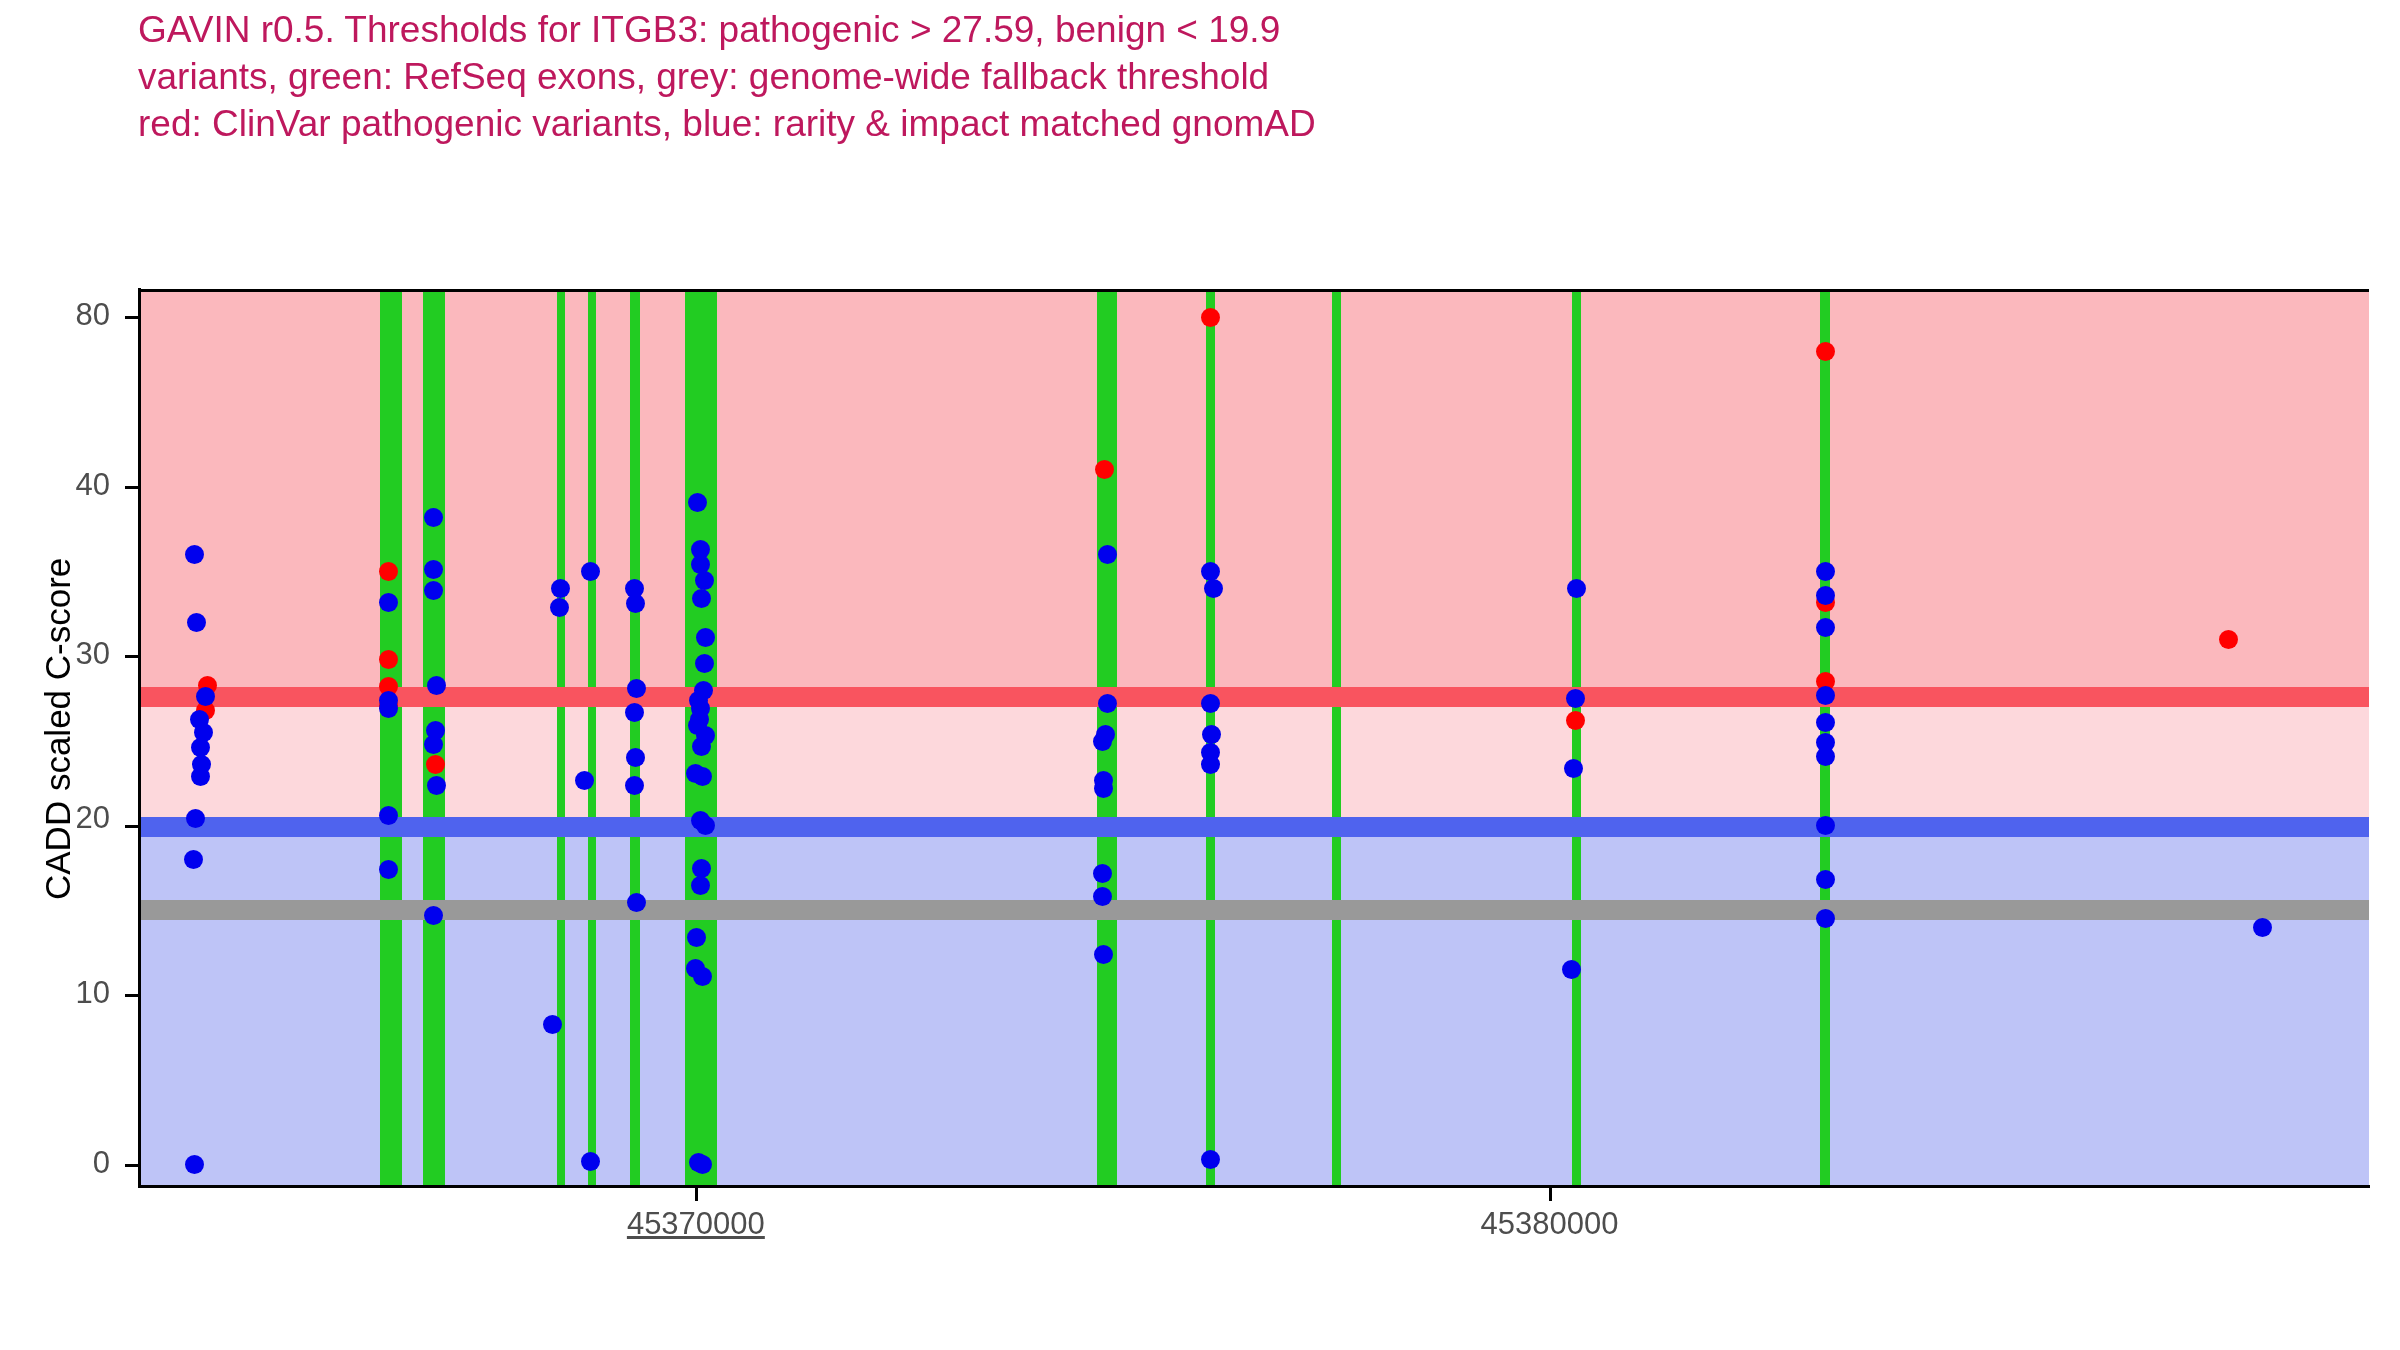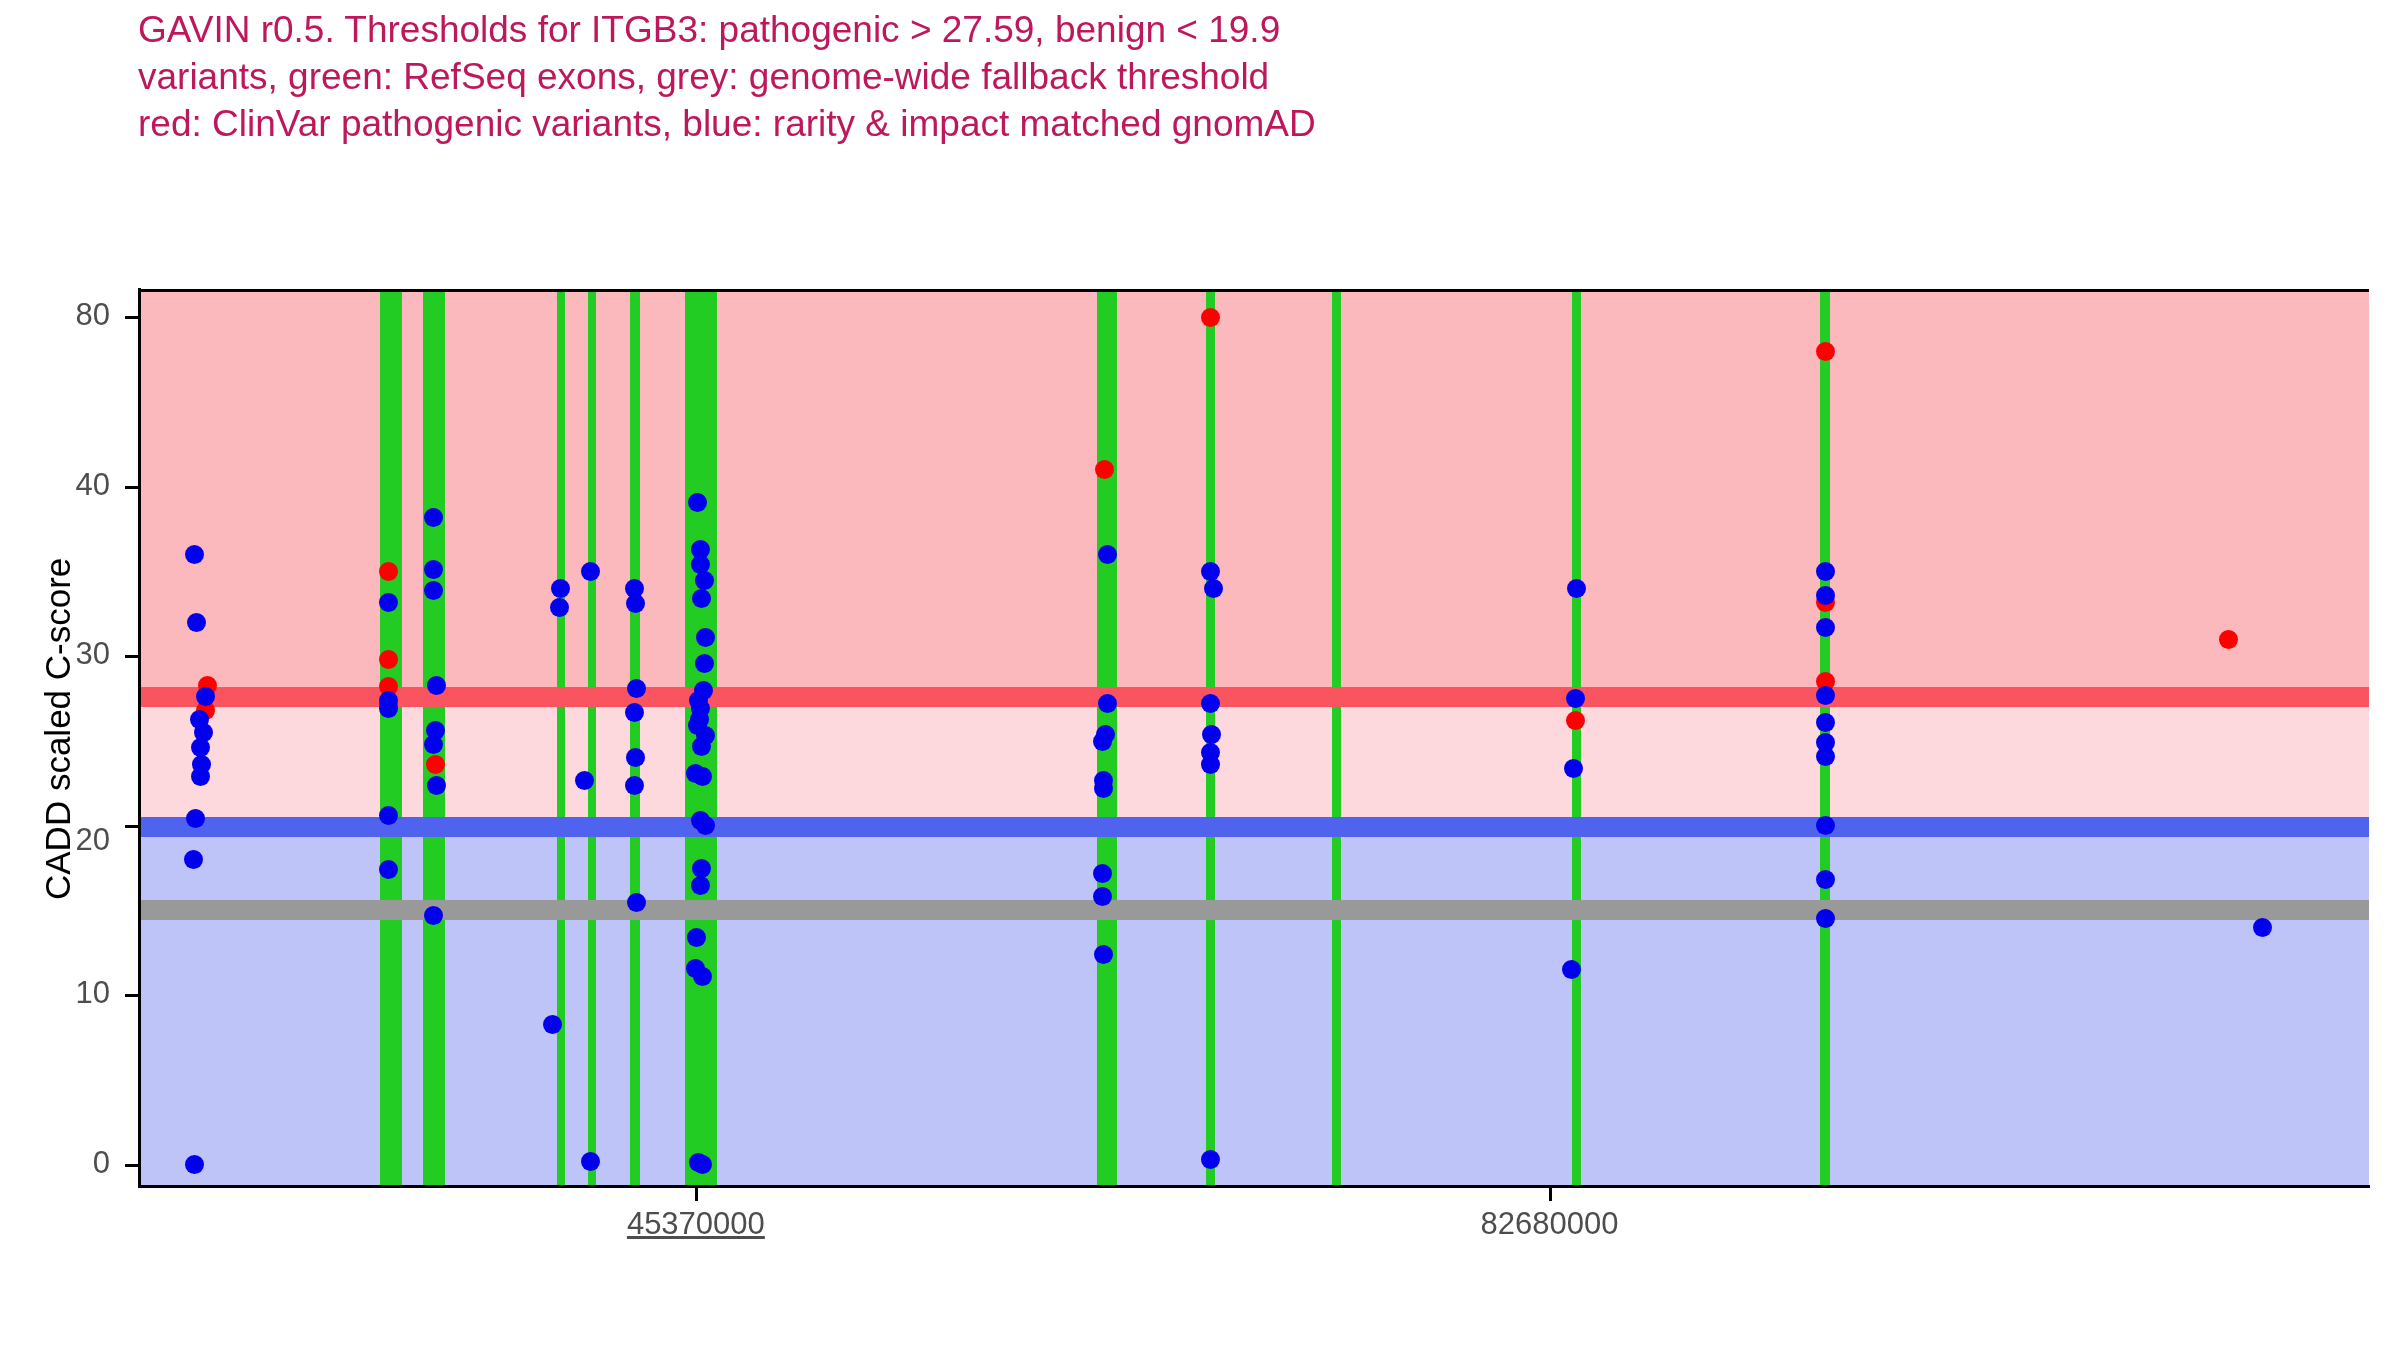--- a/index.html
+++ b/index.html
@@ -187,29 +187,29 @@
   <div id="panel-border-bottom"></div>
 
   <div id="y-axis-line"></div>
   <div id="x-axis-line"></div>
   <div id="y-axis-ticks">
       <div class="ytick" style="top: 1163.67px;"></div>
       <div class="ytick-label" style="top: 1144.67px;">0</div>
       <div class="ytick" style="top: 994.216px;"></div>
       <div class="ytick-label" style="top: 975.216px;">10</div>
       <div class="ytick" style="top: 824.767px;"></div>
-      <div class="ytick-label" style="top: 822px;">20</div>
+      <div class="ytick-label" style="top: 800px;">20</div>
       <div class="ytick" style="top: 655.317px;"></div>
       <div class="ytick-label" style="top: 636.317px;">30</div>
       <div class="ytick" style="top: 485.867px;"></div>
       <div class="ytick-label" style="top: 466.867px;">40</div>
       <div class="ytick" style="top: 316.417px;"></div>
       <div class="ytick-label" style="top: 297.417px;">80</div>
     </div>
   <div id="x-axis-ticks">
       <div class="xtick" style="left: 694.866px;"></div>
       <div class="xtick-label" style="left: 545.866px; text-decoration: underline;">45370000</div>
       <div class="xtick" style="left: 1548.51px;"></div>
-      <div class="xtick-label" style="left: 1399.51px;">82680000</div>
+      <div class="xtick-label" style="left: 1399.51px;">45380000</div>
     </div>
 
   <div id="y-axis-title">CADD scaled C-score</div>
 </div>
 
 </body></html>

